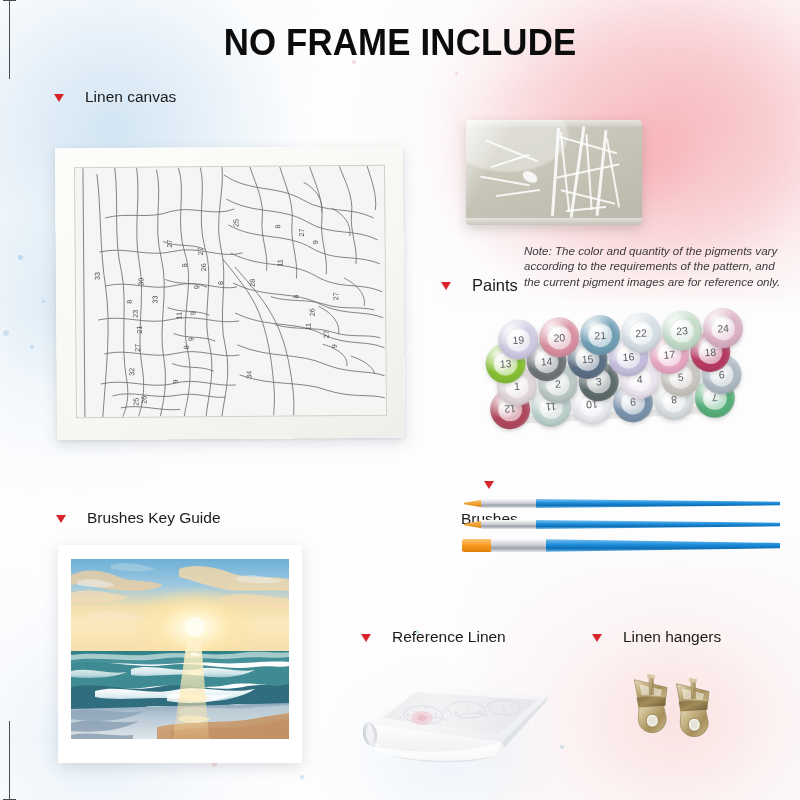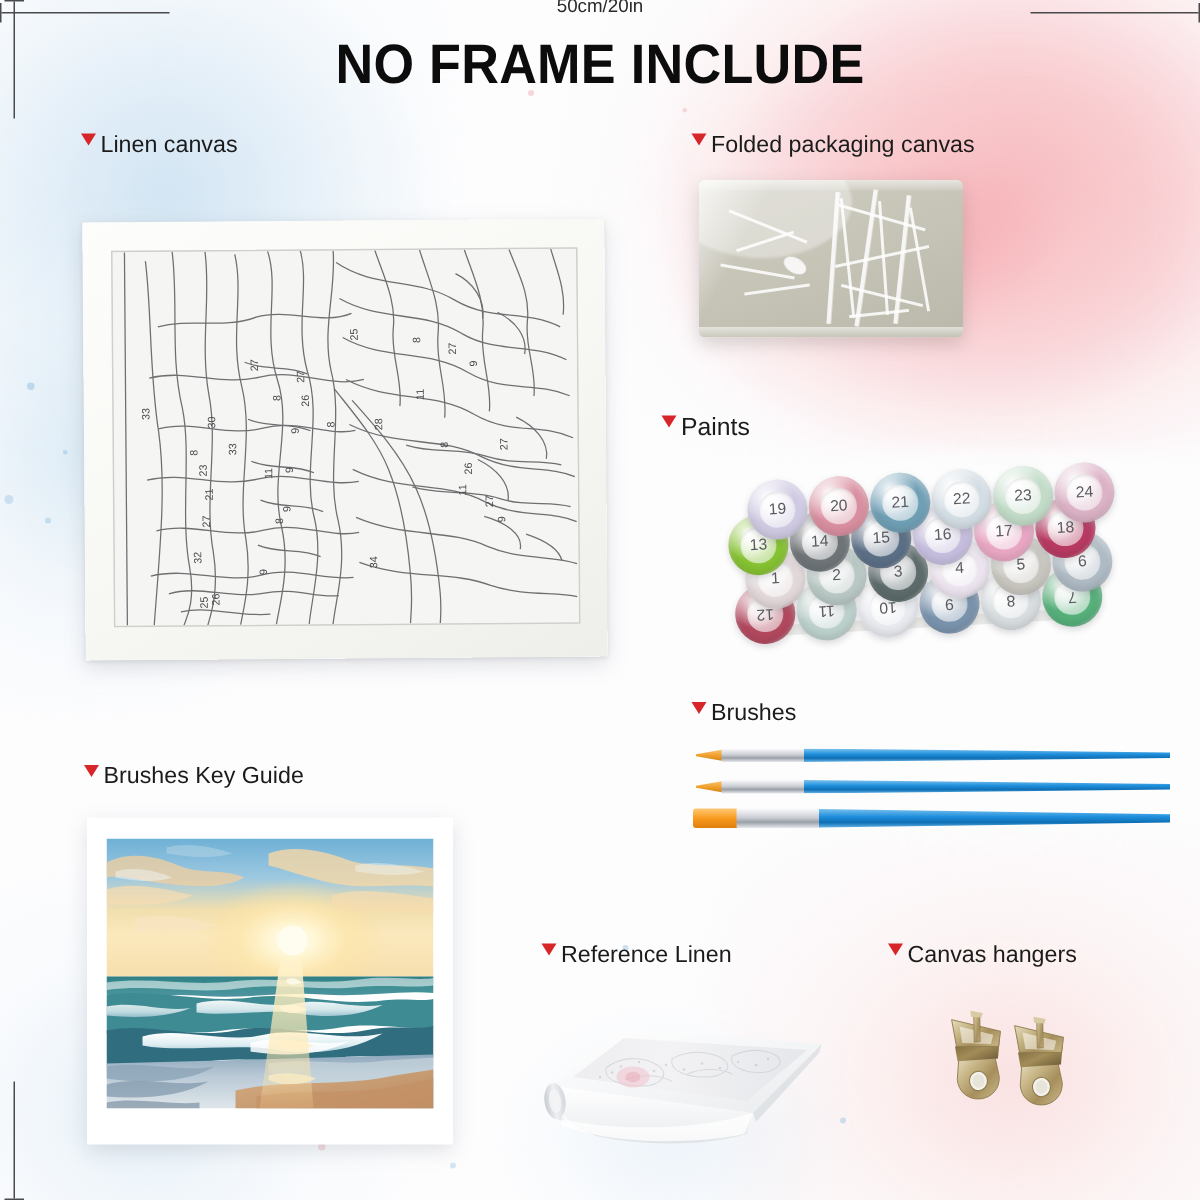--- a/index.html
+++ b/index.html
@@ -104,22 +104,22 @@
     letter-spacing: .2px;
     color: #0c0c0c;
     transform: scaleX(.94);
     white-space: nowrap;
   }
 
   
   .seclabel {
     position: absolute;
     display: flex;
-    align-items: flex-start;
-    gap: 3px;
+    align-items: center;
+    gap: 21px;
     white-space: nowrap;
   }
   .tri {
     width: 0; height: 0;
     border-left: 5.5px solid transparent;
     border-right: 5.5px solid transparent;
     border-top: 8px solid #d8252a;
     flex: 0 0 auto;
     margin-top: 1px;
   }
@@ -290,27 +290,20 @@
   <div class="speck" style="left:352px;top:60px;width:4px;height:4px;background:rgba(240,175,182,.5);"></div>
   <div class="speck" style="left:455px;top:72px;width:3px;height:3px;background:rgba(240,175,182,.45);"></div>
 
   <div id="headline">NO FRAME INCLUDE</div>
 
   <div class="seclabel" style="left:54px; top:88px;">
     <span class="tri"></span>
     <span class="txt">Linen canvas</span>
   </div>
 
-  <div id="dimTop">
-    <div class="cap" style="left:0;"></div>
-    <div class="bar" style="left:1px;width:112px;"></div>
-    <div class="bar" style="right:1px;width:112px;"></div>
-    <div class="cap" style="right:0;"></div>
-    <div class="dlabel">50cm/20in</div>
-  </div>
 
   <div id="dimLeft">
     <div class="vcap" style="top:0;"></div>
     <div class="vbar" style="top:1px;height:78px;"></div>
     <div class="vbar" style="bottom:1px;height:78px;"></div>
     <div class="vcap" style="bottom:0;"></div>
     <div class="dlabel">40cm/16in</div>
   </div>
 
   <div id="canvasBlock">
@@ -405,24 +398,20 @@
             <text transform="translate(102,216) rotate(-90)">9</text>
             <text transform="translate(62,238) rotate(-90)">25</text>
             <text transform="translate(70,236) rotate(-90)">26</text>
             <text transform="translate(106,152) rotate(-90)">11</text>
           </g>
         </svg>
       </div>
     </div>
   </div>
 
-  <div class="seclabel" style="left:461px; top:88px;">
-    <span class="tri"></span>
-    <span class="txt">Folded packaging canvas</span>
-  </div>
 
   <div id="bagBlock">
     <div id="bag">
       <div class="seal" style="top:0;"></div>
       <div class="seal" style="bottom:0;"></div>
       <div class="sheen" style="left:-18px;top:-22px;width:120px;height:74px;opacity:.45;"></div>
       <div class="crinkle" style="left:18px;top:30px;width:56px;height:2px;transform:rotate(22deg);"></div>
       <div class="crinkle" style="left:24px;top:40px;width:40px;height:1.5px;transform:rotate(-18deg);"></div>
       <div class="crinkle" style="left:14px;top:60px;width:50px;height:2px;transform:rotate(10deg);"></div>
       <div class="crinkle" style="left:30px;top:72px;width:44px;height:1.5px;transform:rotate(-8deg);"></div>
@@ -438,20 +427,21 @@
       <div class="crinkle" style="left:94px;top:76px;width:56px;height:2px;transform:rotate(14deg);"></div>
       <div class="crinkle" style="left:100px;top:88px;width:40px;height:1.5px;transform:rotate(-6deg);"></div>
     </div>
   </div>
 
   <div class="seclabel" style="left:441px; top:276px;">
     <span class="tri"></span>
     <span class="txt" style="font-size:16.5px;">Paints</span>
   </div>
 
+  <div id="noteText">Note: The color and quantity of the pigments vary according to the requirements of the pattern, and the current pigment images are for reference only.</div>
 
   <div id="paintsBlock">
     <div id="paintTray">
         <div class="tray-strut" style="left: 20px; top: 28px; width: 229px; height: 7px;"></div>
         <div class="tray-strut" style="left: 6px; top: 51px; width: 229px; height: 7px;"></div>
         <div class="tray-strut" style="left: 16px; top: 74px; width: 229px; height: 7px;"></div>
         <div class="tray-strut" style="left: 8px; top: 97px; width: 229px; height: 7px;"></div>
         <div class="potwrap" style="left: 14px; top: 0px; z-index: 10;">
           <div class="pot" style="background: radial-gradient(circle at 34% 28%, rgb(255, 255, 255) 0%, rgb(207, 201, 226) 46%, rgb(207, 201, 226) 72%, rgba(0, 0, 0, 0.14) 100%);">
             <div class="num">19</div>
@@ -568,21 +558,21 @@
           </div>
         </div>
         <div class="potwrap" style="left: 207px; top: 69px; z-index: 7;">
           <div class="pot" style="background: radial-gradient(circle at 34% 28%, rgb(255, 255, 255) 0%, rgb(86, 176, 122) 46%, rgb(86, 176, 122) 72%, rgba(0, 0, 0, 0.14) 100%);">
             <div class="num" style="transform: rotate(180deg);">7</div>
           </div>
         </div>
       </div>
   </div>
 
-  <div class="seclabel" style="left:461px; top:467px;">
+  <div class="seclabel" style="left:461px; top:480px;flex-direction:column;">
     <span class="tri"></span>
     <span class="txt">Brushes</span>
   </div>
 
   <div id="brushBlock">
 
     <div class="brush" style="left:2px; top:4px; width:316px;">
       <div class="bristle" style="width:18px;background:linear-gradient(180deg,#fbc97a,#ef9d2a 55%,#d07f12);
                   clip-path:polygon(0 42%,100% 8%,100% 92%,0 58%);"></div>
       <div class="ferrule" style="left:17px;width:56px;"></div>
@@ -758,21 +748,21 @@
       <ellipse cx="18" cy="66" rx="7" ry="12" fill="url(#rollEnd)" transform="rotate(-8 18 66)"></ellipse>
       <ellipse cx="18" cy="66" rx="4" ry="8" fill="#f4f5f7" transform="rotate(-8 18 66)" opacity=".85"></ellipse>
 
       <path d="M22 82 C52 94 104 96 144 88 L150 74 C112 86 58 86 22 78 Z" fill="#ffffff" opacity=".75"></path>
       <path d="M150 74 L196 28 L194 34 L152 80 Z" fill="#dcdfe3" opacity=".85"></path>
     </svg>
   </div>
 
   <div class="seclabel" style="left:592px; top:628px;">
     <span class="tri"></span>
-    <span class="txt">Canvas hangers</span>
+    <span class="txt">Linen hangers</span>
   </div>
 
   <div id="hangerBlock">
     <svg viewBox="0 0 110 80" width="110" height="80">
       <defs>
         <linearGradient id="brass" x1="0" y1="0" x2="1" y2="1">
           <stop offset="0%" stop-color="#e6dcbe"></stop>
           <stop offset="30%" stop-color="#c9b789"></stop>
           <stop offset="62%" stop-color="#a68f5c"></stop>
           <stop offset="100%" stop-color="#cbb98c"></stop>

